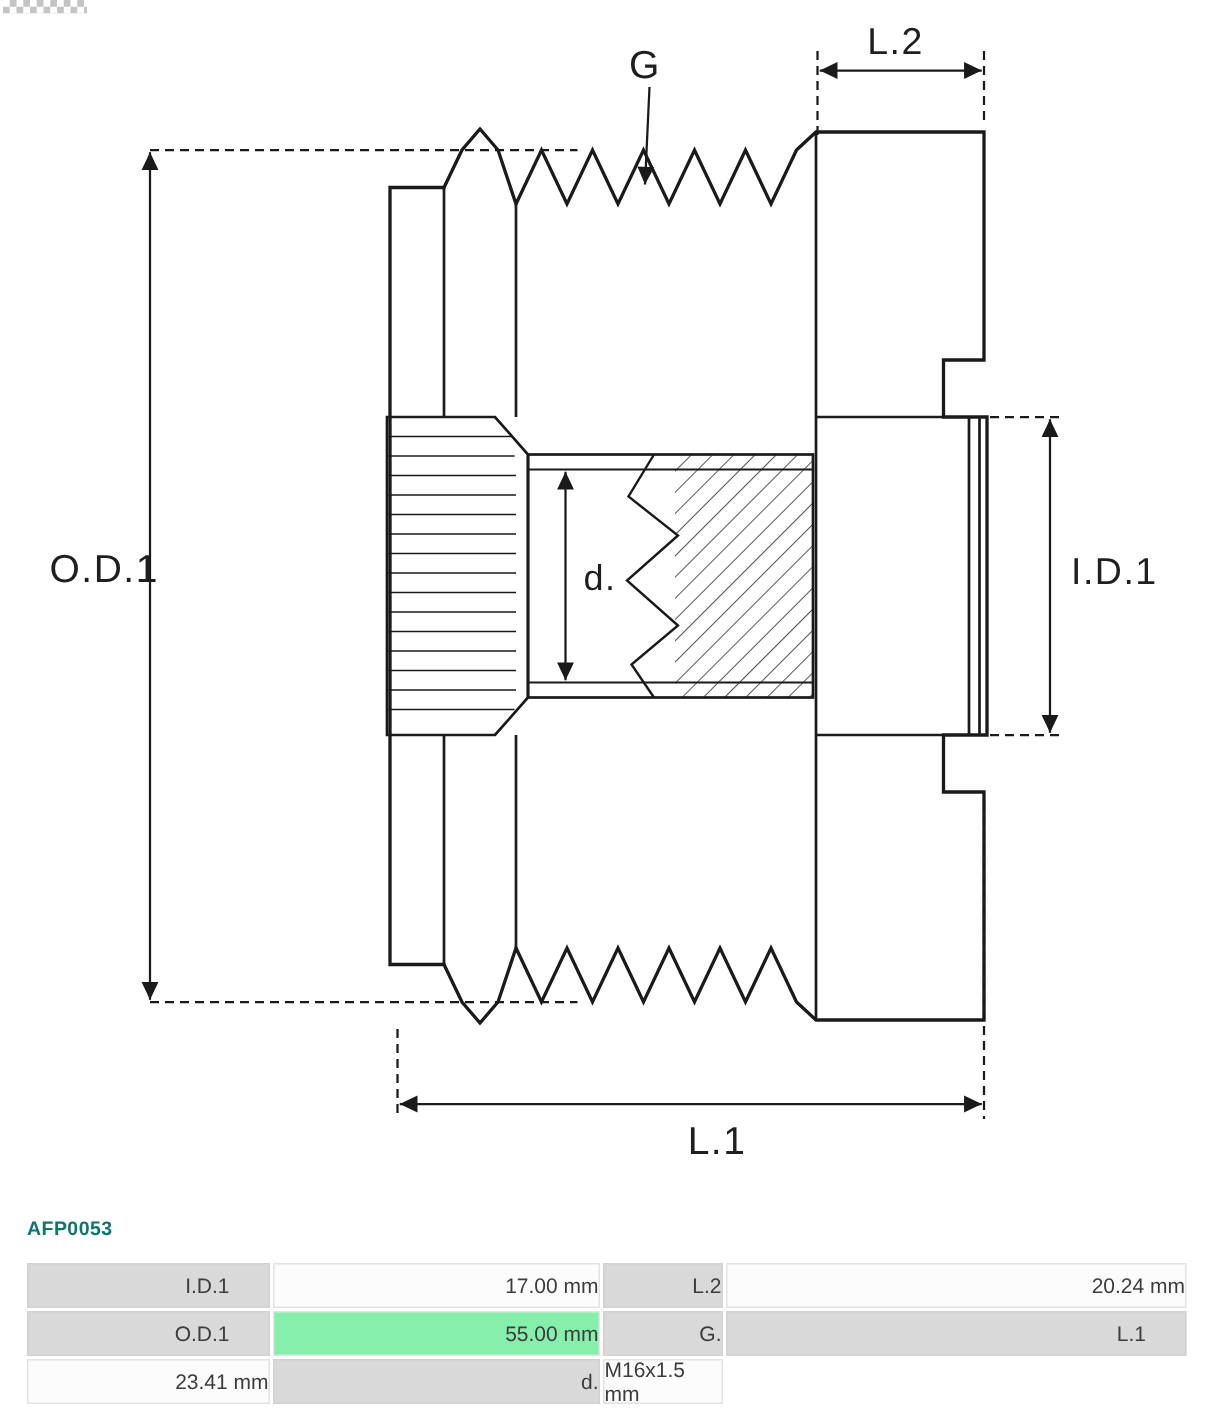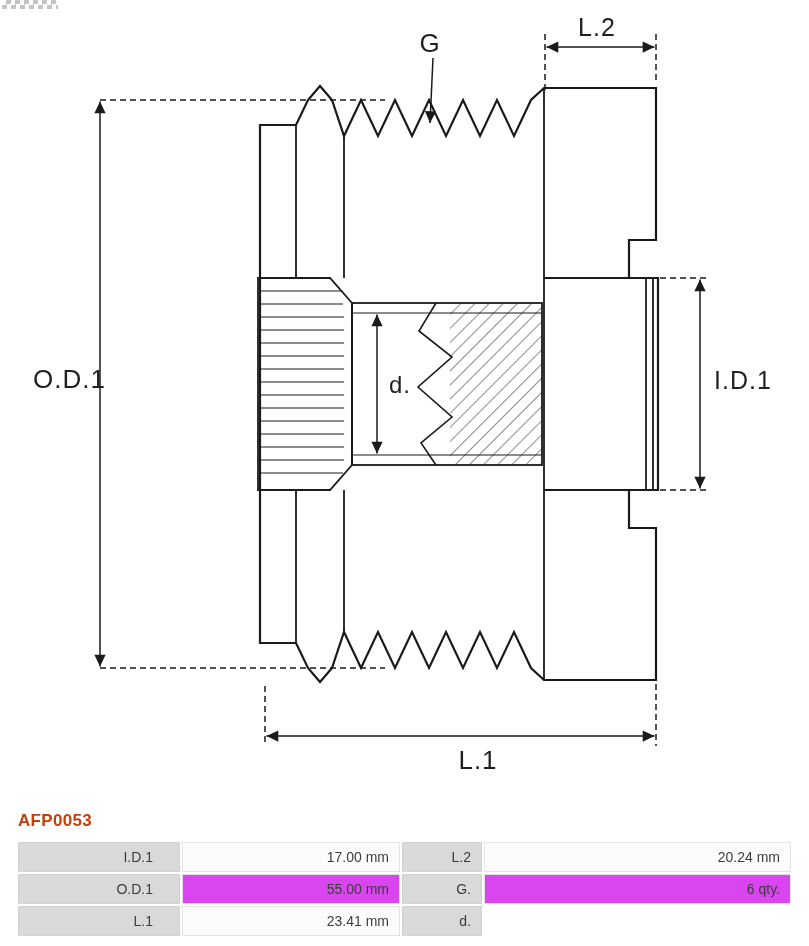--- a/index.html
+++ b/index.html
@@ -7,34 +7,34 @@
     width:809px;height:946px;position:relative;background:#ffffff;
     font-family:"Liberation Sans",sans-serif;overflow:hidden;
   }
   .logo-fragment{
     position:absolute;left:2px;top:0;width:56px;height:9px;
     background:repeating-conic-gradient(#c4c4c4 0% 25%,#ffffff 0% 50%) 0 0/9px 9px;
   }
   .diagram{position:absolute;left:0;top:0;}
   .part-number{
     position:absolute;left:18px;top:811px;
-    font-size:17px;font-weight:700;color:#c2410c;letter-spacing:.3px;
+    font-size:13px;font-weight:700;color:#0f766e;letter-spacing:.3px;
   }
   .spec-table{
     position:absolute;left:18px;top:842px;width:773px;
     display:grid;grid-template-columns:162px 218px 80px 307px;gap:2px;
   }
   .cell{
     height:30px;display:flex;align-items:center;justify-content:flex-end;
     box-sizing:border-box;font-size:14px;color:#3c3c3c;
-    background:#fcfcfc;border:1px solid #e3e3e3;padding-right:10px;
+    background:#fcfcfc;border:1px solid #e3e3e3;
   }
   .cell.lbl{background:#d9d9d9;border-color:#d2d2d2;}
   .cell.c0{padding-right:26px;}
-  .cell.alt{background:#d946ef;}
+  .cell.alt{background:#86efac;}
   svg text{fill:#1f1f1f;}
 </style>
 </head>
 <body>
 
 <div class="logo-fragment"></div>
 
 <svg class="diagram" width="809" height="800" viewBox="0 0 809 800">
   <defs>
     <marker id="arr" viewBox="0 0 12 12" refX="11" refY="6" markerWidth="9" markerHeight="9" orient="auto-start-reverse">
@@ -96,18 +96,18 @@
 <div class="spec-table">
 
   <div class="cell lbl c0">I.D.1</div>
   <div class="cell val">17.00 mm</div>
   <div class="cell lbl">L.2</div>
   <div class="cell val">20.24 mm</div>
 
   <div class="cell lbl c0">O.D.1</div>
   <div class="cell val alt">55.00 mm</div>
   <div class="cell lbl">G.</div>
-  <div class="cell val alt">6 qty.</div>
 
   <div class="cell lbl c0">L.1</div>
   <div class="cell val">23.41 mm</div>
   <div class="cell lbl">d.</div>
+  <div class="cell val">M16x1.5 mm</div>
 </div>
 
 </body></html>

